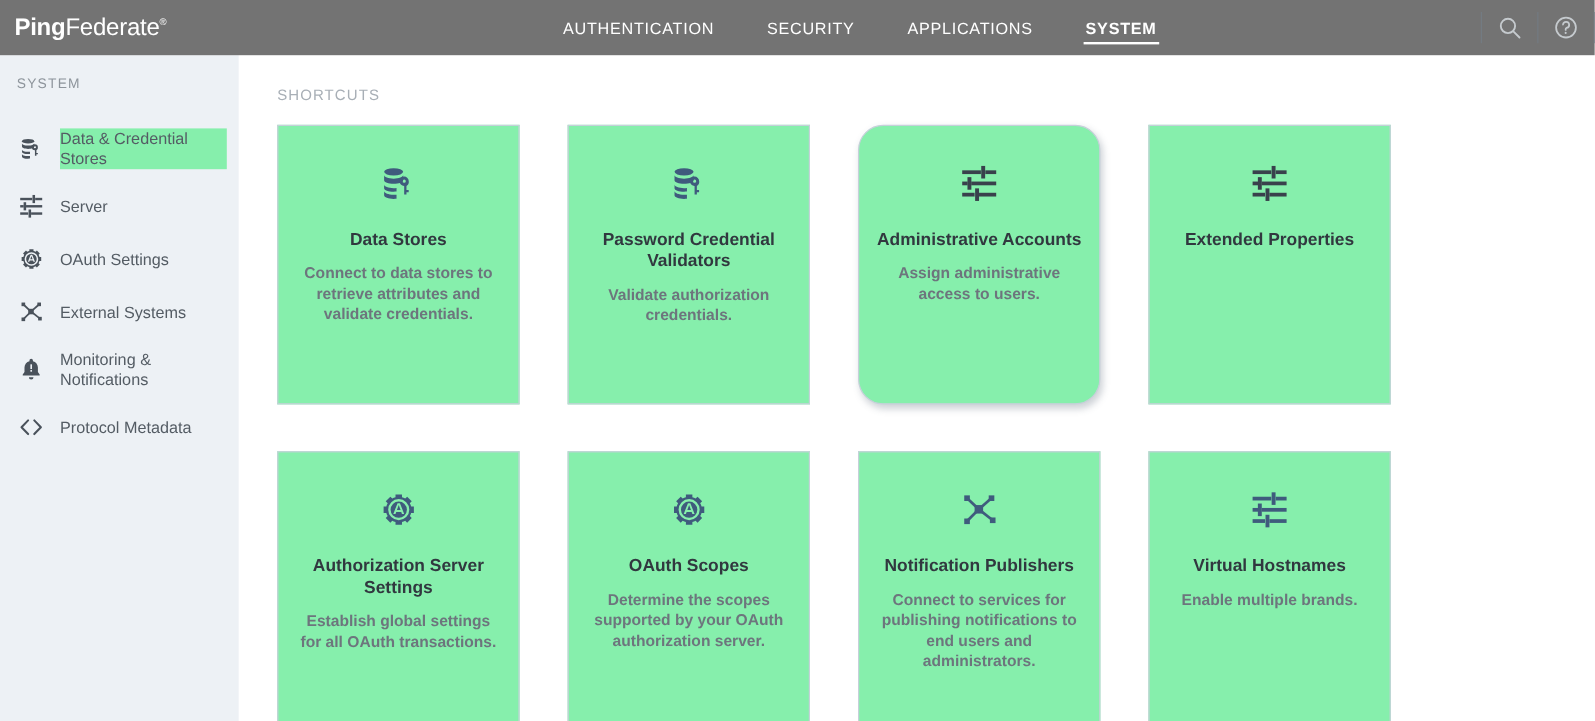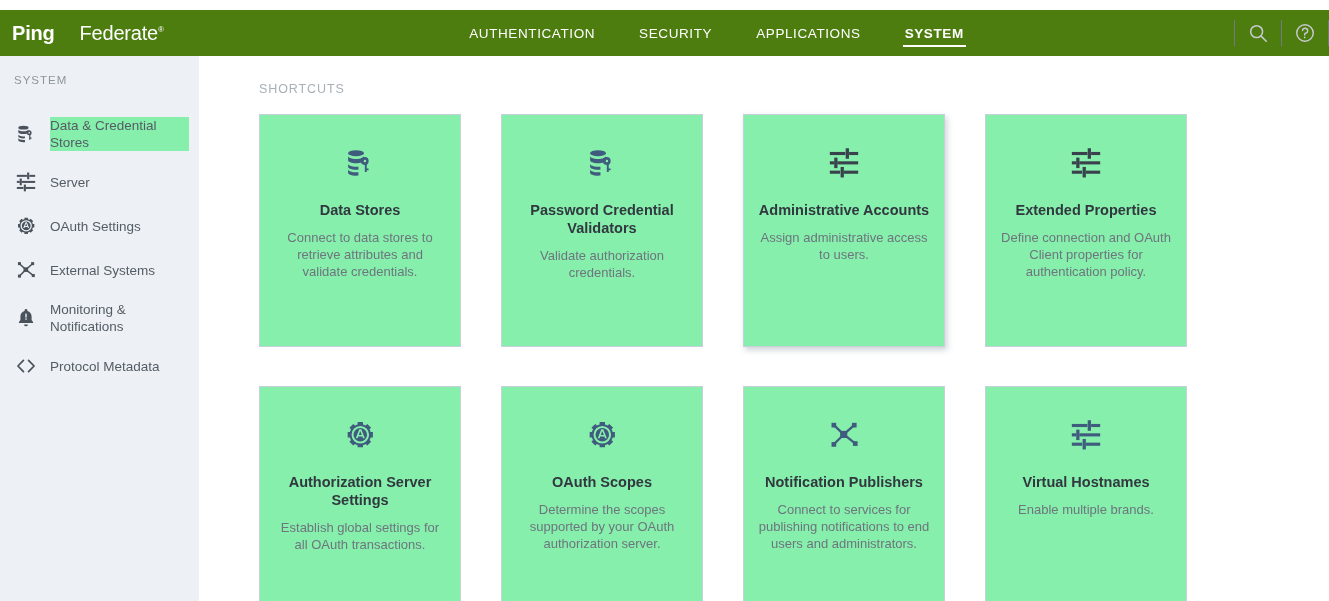--- a/index.html
+++ b/index.html
@@ -18,45 +18,43 @@
     height: 601px;
     position: relative;
     display: flex;
     flex-direction: column;
   }
 
   
   .topbar {
     height: 46px;
     min-height: 46px;
-    background: #4d7c0f;
+    background: #737373;
     display: flex;
     align-items: center;
     position: relative;
-    margin-top: 10px;
   }
   .brand {
     width: 199px;
     min-width: 199px;
     padding-left: 12px;
     display: flex;
     align-items: baseline;
     color: #ffffff;
     user-select: none;
   }
   .brand-ping {
     font-size: 20px;
     font-weight: bold;
     letter-spacing: -0.2px;
   }
   .brand-federate {
     font-size: 20px;
     font-weight: normal;
     letter-spacing: -0.2px;
-    padding-left: 25px;
   }
   .brand-tm {
     font-size: 8px;
     vertical-align: super;
     position: relative;
     top: -8px;
     left: 0px;
   }
 
   .topnav {
@@ -157,21 +155,21 @@
     line-height: 17px;
   }
   .side-item.highlight .side-label {
     background: #86efac;
   }
 
   
   .main {
     flex: 1;
     background: #ffffff;
-    padding: 26px 0 0 60px;
+    padding: 26px 0 0 32px;
     overflow: hidden;
   }
   .section-label {
     font-size: 12.5px;
     color: #a8afb6;
     letter-spacing: 0.9px;
     margin-bottom: 18px;
     user-select: none;
   }
 
@@ -189,20 +187,21 @@
     background: #86efac;
     padding: 26px 14px 10px 14px;
     display: flex;
     flex-direction: column;
     align-items: center;
     cursor: pointer;
   }
   .card.hovered {
     box-shadow: 2px 3px 6px rgba(80, 95, 110, 0.28);
     border-color: #c6d0da;
+    border-radius: 21px;
   }
   .card-ico {
     height: 44px;
     display: flex;
     align-items: center;
     justify-content: center;
     margin-bottom: 16px;
     color: #3f5b7d;
   }
   .card-ico.slate { color: #39414c; }
@@ -212,20 +211,21 @@
     color: #31383f;
     text-align: center;
     line-height: 18px;
     margin-bottom: 10px;
   }
   .card-desc {
     font-size: 13px;
     color: #6d757d;
     text-align: center;
     line-height: 17px;
+    font-weight: bold;
   }
 </style>
 </head>
 <body>
 
 <div class="app">
 
   <div class="topbar">
 
     <div class="brand">
@@ -413,21 +413,20 @@
               <rect x="13.2" y="1.6" width="2.3" height="7.4"></rect>
               <rect x="7.3" y="10.8" width="14.7" height="2.2"></rect>
               <rect x="2" y="10.8" width="3.2" height="2.2"></rect>
               <rect x="5.1" y="8.2" width="2.3" height="7.4"></rect>
               <rect x="2" y="17.4" width="7.3" height="2.2"></rect>
               <rect x="11.9" y="17.4" width="10.1" height="2.2"></rect>
               <rect x="9.6" y="14.8" width="2.3" height="7.4"></rect>
             </svg>
           </div>
           <div class="card-title">Extended Properties</div>
-          <div class="card-desc">Define connection and OAuth Client properties for authentication policy.</div>
         </div>
 
         <div class="card">
           <div class="card-ico">
             <svg width="34" height="34" viewBox="0 0 24 24" fill="currentColor">
               <path d="M21.1 9.9h-1.6a7.7 7.7 0 0 0-.8-1.9l1.15-1.15-2.7-2.7-1.15 1.15a7.7 7.7 0 0 0-1.9-.8V2.9H10.3v1.6a7.7 7.7 0 0 0-1.9.8L7.25 4.15l-2.7 2.7L5.7 8a7.7 7.7 0 0 0-.8 1.9H3.3v3.8h1.6c.18.67.45 1.3.8 1.9l-1.15 1.15 2.7 2.7L8.4 18.3c.6.35 1.23.62 1.9.8v1.6h3.8v-1.6a7.7 7.7 0 0 0 1.9-.8l1.15 1.15 2.7-2.7-1.15-1.15c.35-.6.62-1.23.8-1.9h1.6V9.9zM12.2 18a6.2 6.2 0 1 1 0-12.4 6.2 6.2 0 0 1 0 12.4z"></path>
               <path d="M12.2 7.0a4.8 4.8 0 1 0 0 9.6 4.8 4.8 0 0 0 0-9.6zm1.9 7.3-.42-1.16h-2.96L10.3 14.3H9.0l2.5-6.3h1.4l2.5 6.3h-1.3zm-2.98-2.25h2.16l-1.08-2.95-1.08 2.95z"></path>
             </svg>
           </div>
           <div class="card-title">Authorization Server Settings</div>

